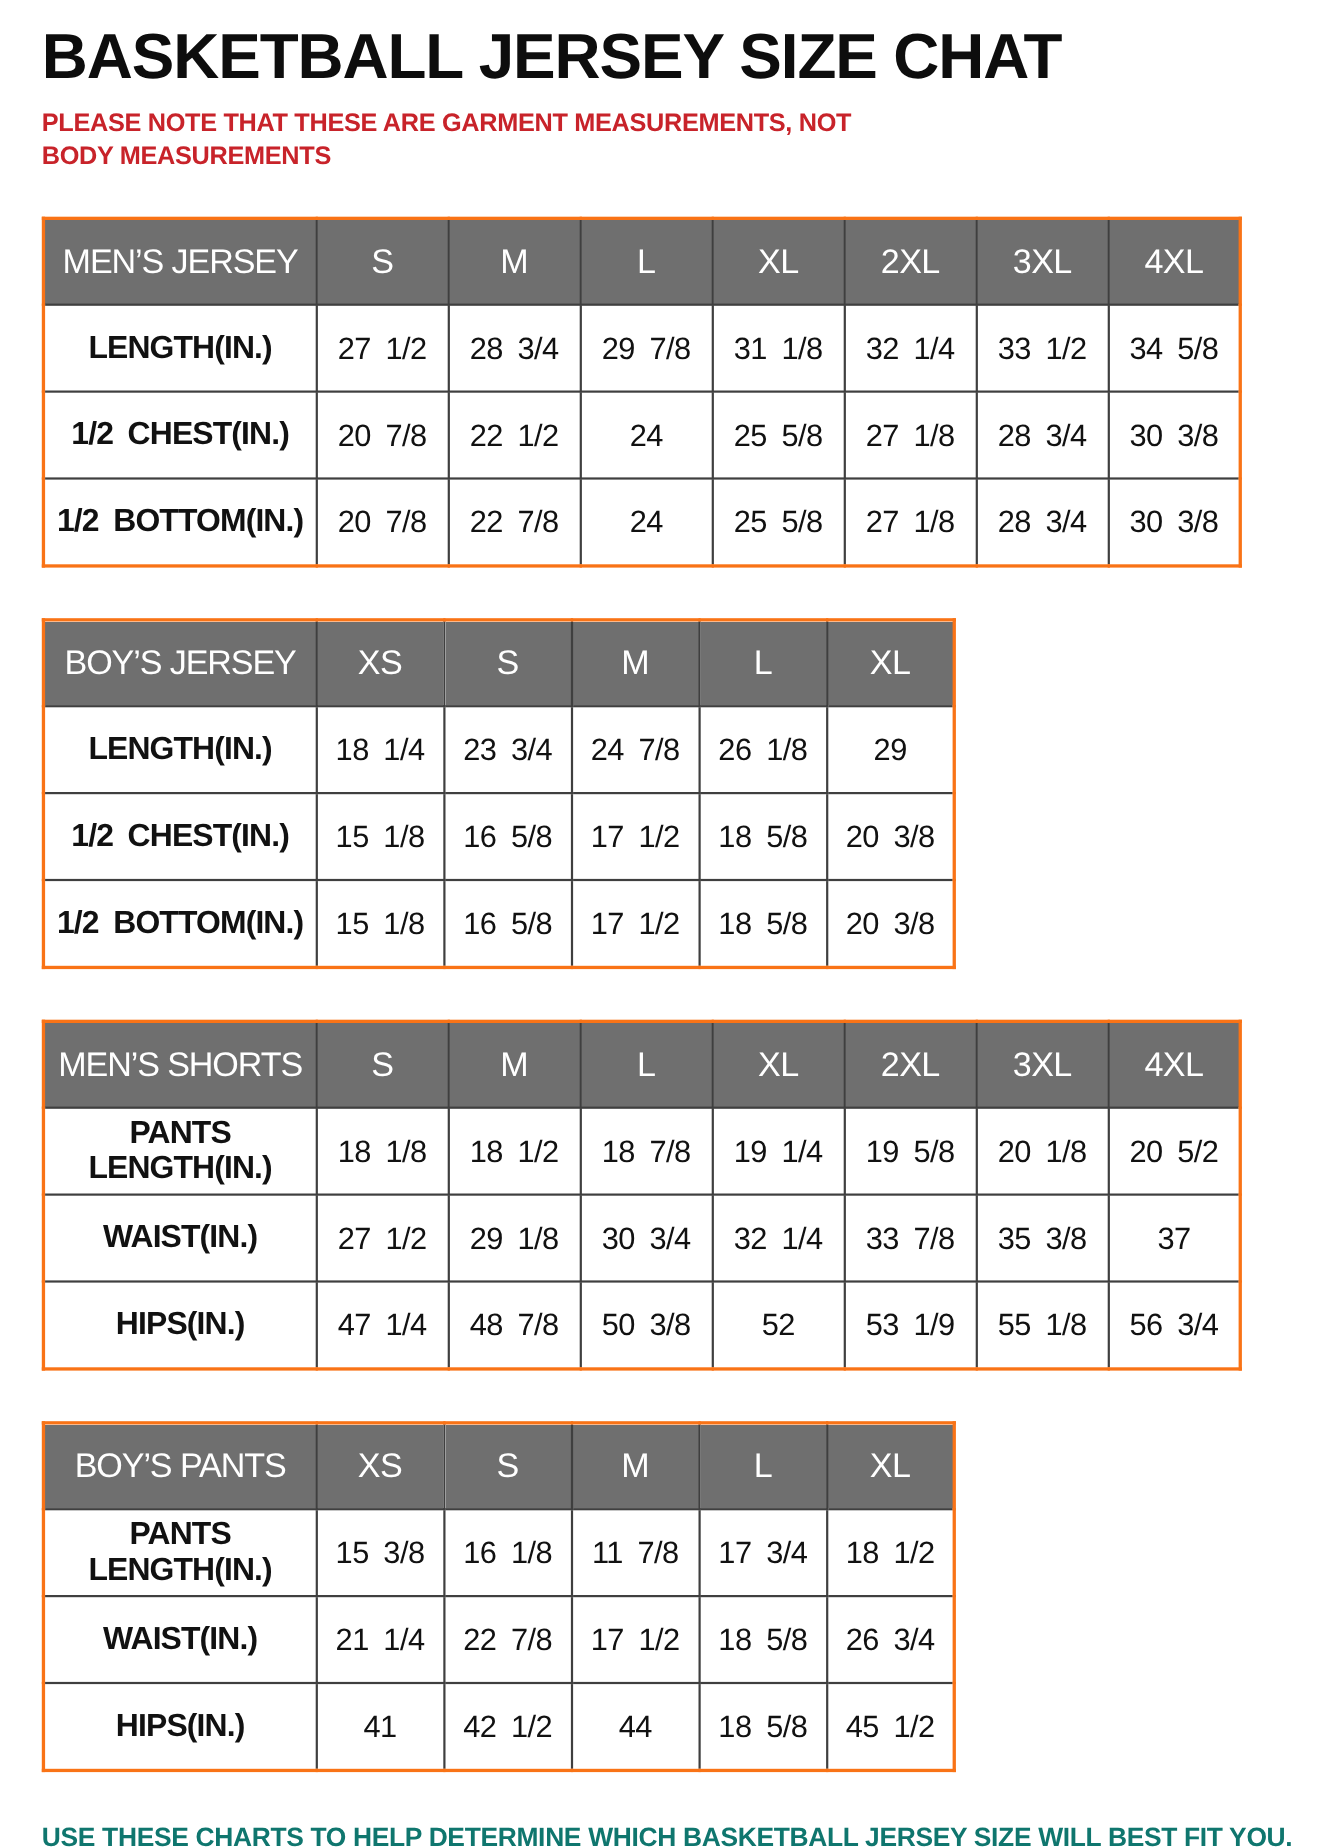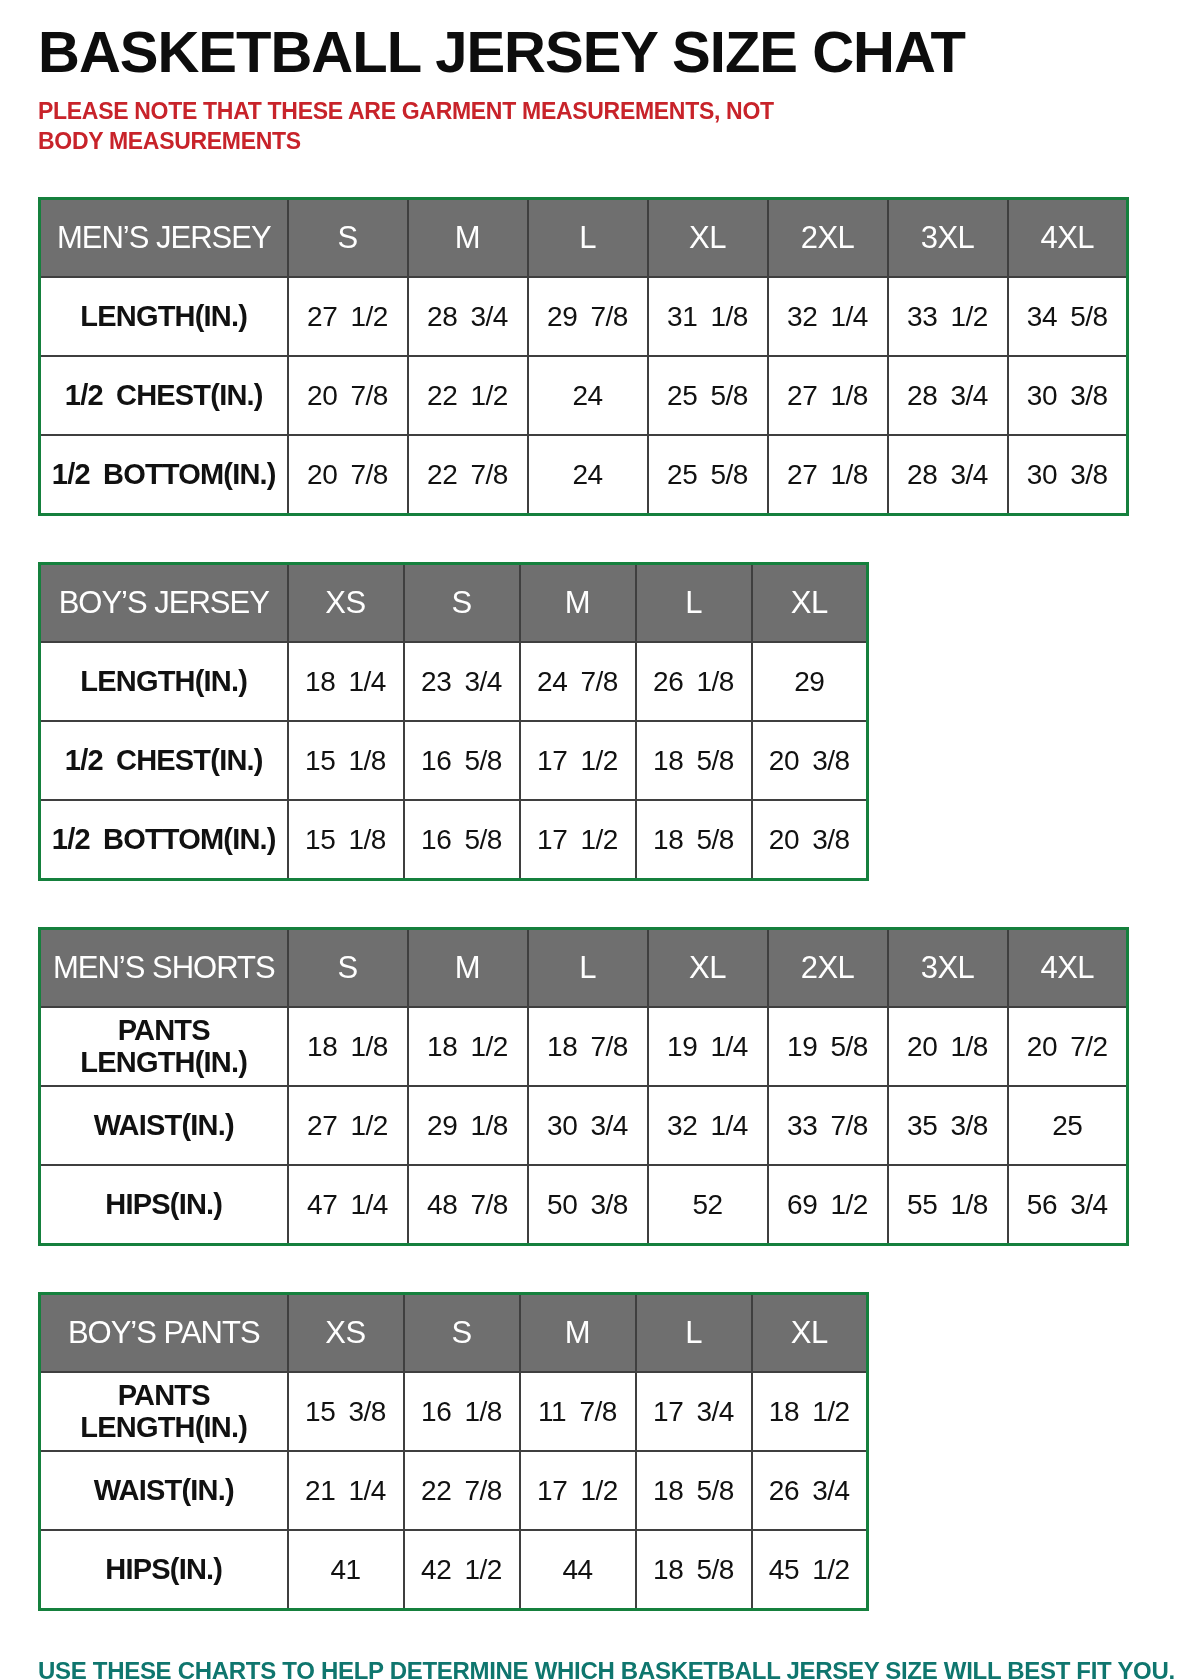--- a/index.html
+++ b/index.html
@@ -28,21 +28,21 @@
     letter-spacing: -0.3px;
     max-width: 800px;
     line-height: 1.3;
     margin-bottom: 24px;
     margin-top: 12px;
   }
   table.chart {
     border-collapse: collapse;
     table-layout: fixed;
     margin-bottom: 46px;
-    border: 3px solid #15803d;
+    border: 3px solid #f97316;
     margin-top: 40px;
   }
   table.chart col.label-col { width: 248px; }
   table.chart.wide  col.size-col { width: 120px; }
   table.chart.narrow col.size-col { width: 116px; }
   table.chart th, table.chart td {
     border: 2px solid #3f3f3f;
     height: 79px;
     text-align: center;
     vertical-align: middle;
@@ -218,39 +218,39 @@
       </thead>
       <tbody>
         <tr>
           <td class="row-label">PANTS LENGTH(IN.)</td>
           <td class="value">18 1/8</td>
           <td class="value">18 1/2</td>
           <td class="value">18 7/8</td>
           <td class="value">19 1/4</td>
           <td class="value">19 5/8</td>
           <td class="value">20 1/8</td>
-          <td class="value">20 7/2</td>
+          <td class="value">20 5/2</td>
         </tr>
         <tr>
           <td class="row-label">WAIST(IN.)</td>
           <td class="value">27 1/2</td>
           <td class="value">29 1/8</td>
           <td class="value">30 3/4</td>
           <td class="value">32 1/4</td>
           <td class="value">33 7/8</td>
           <td class="value">35 3/8</td>
-          <td class="value">25</td>
+          <td class="value">37</td>
         </tr>
         <tr>
           <td class="row-label">HIPS(IN.)</td>
           <td class="value">47 1/4</td>
           <td class="value">48 7/8</td>
           <td class="value">50 3/8</td>
           <td class="value">52</td>
-          <td class="value">69 1/2</td>
+          <td class="value">53 1/9</td>
           <td class="value">55 1/8</td>
           <td class="value">56 3/4</td>
         </tr>
       </tbody>
     </table>
     <table class="chart narrow">
       <colgroup>
         <col class="label-col">
         <col class="size-col">
         <col class="size-col">

